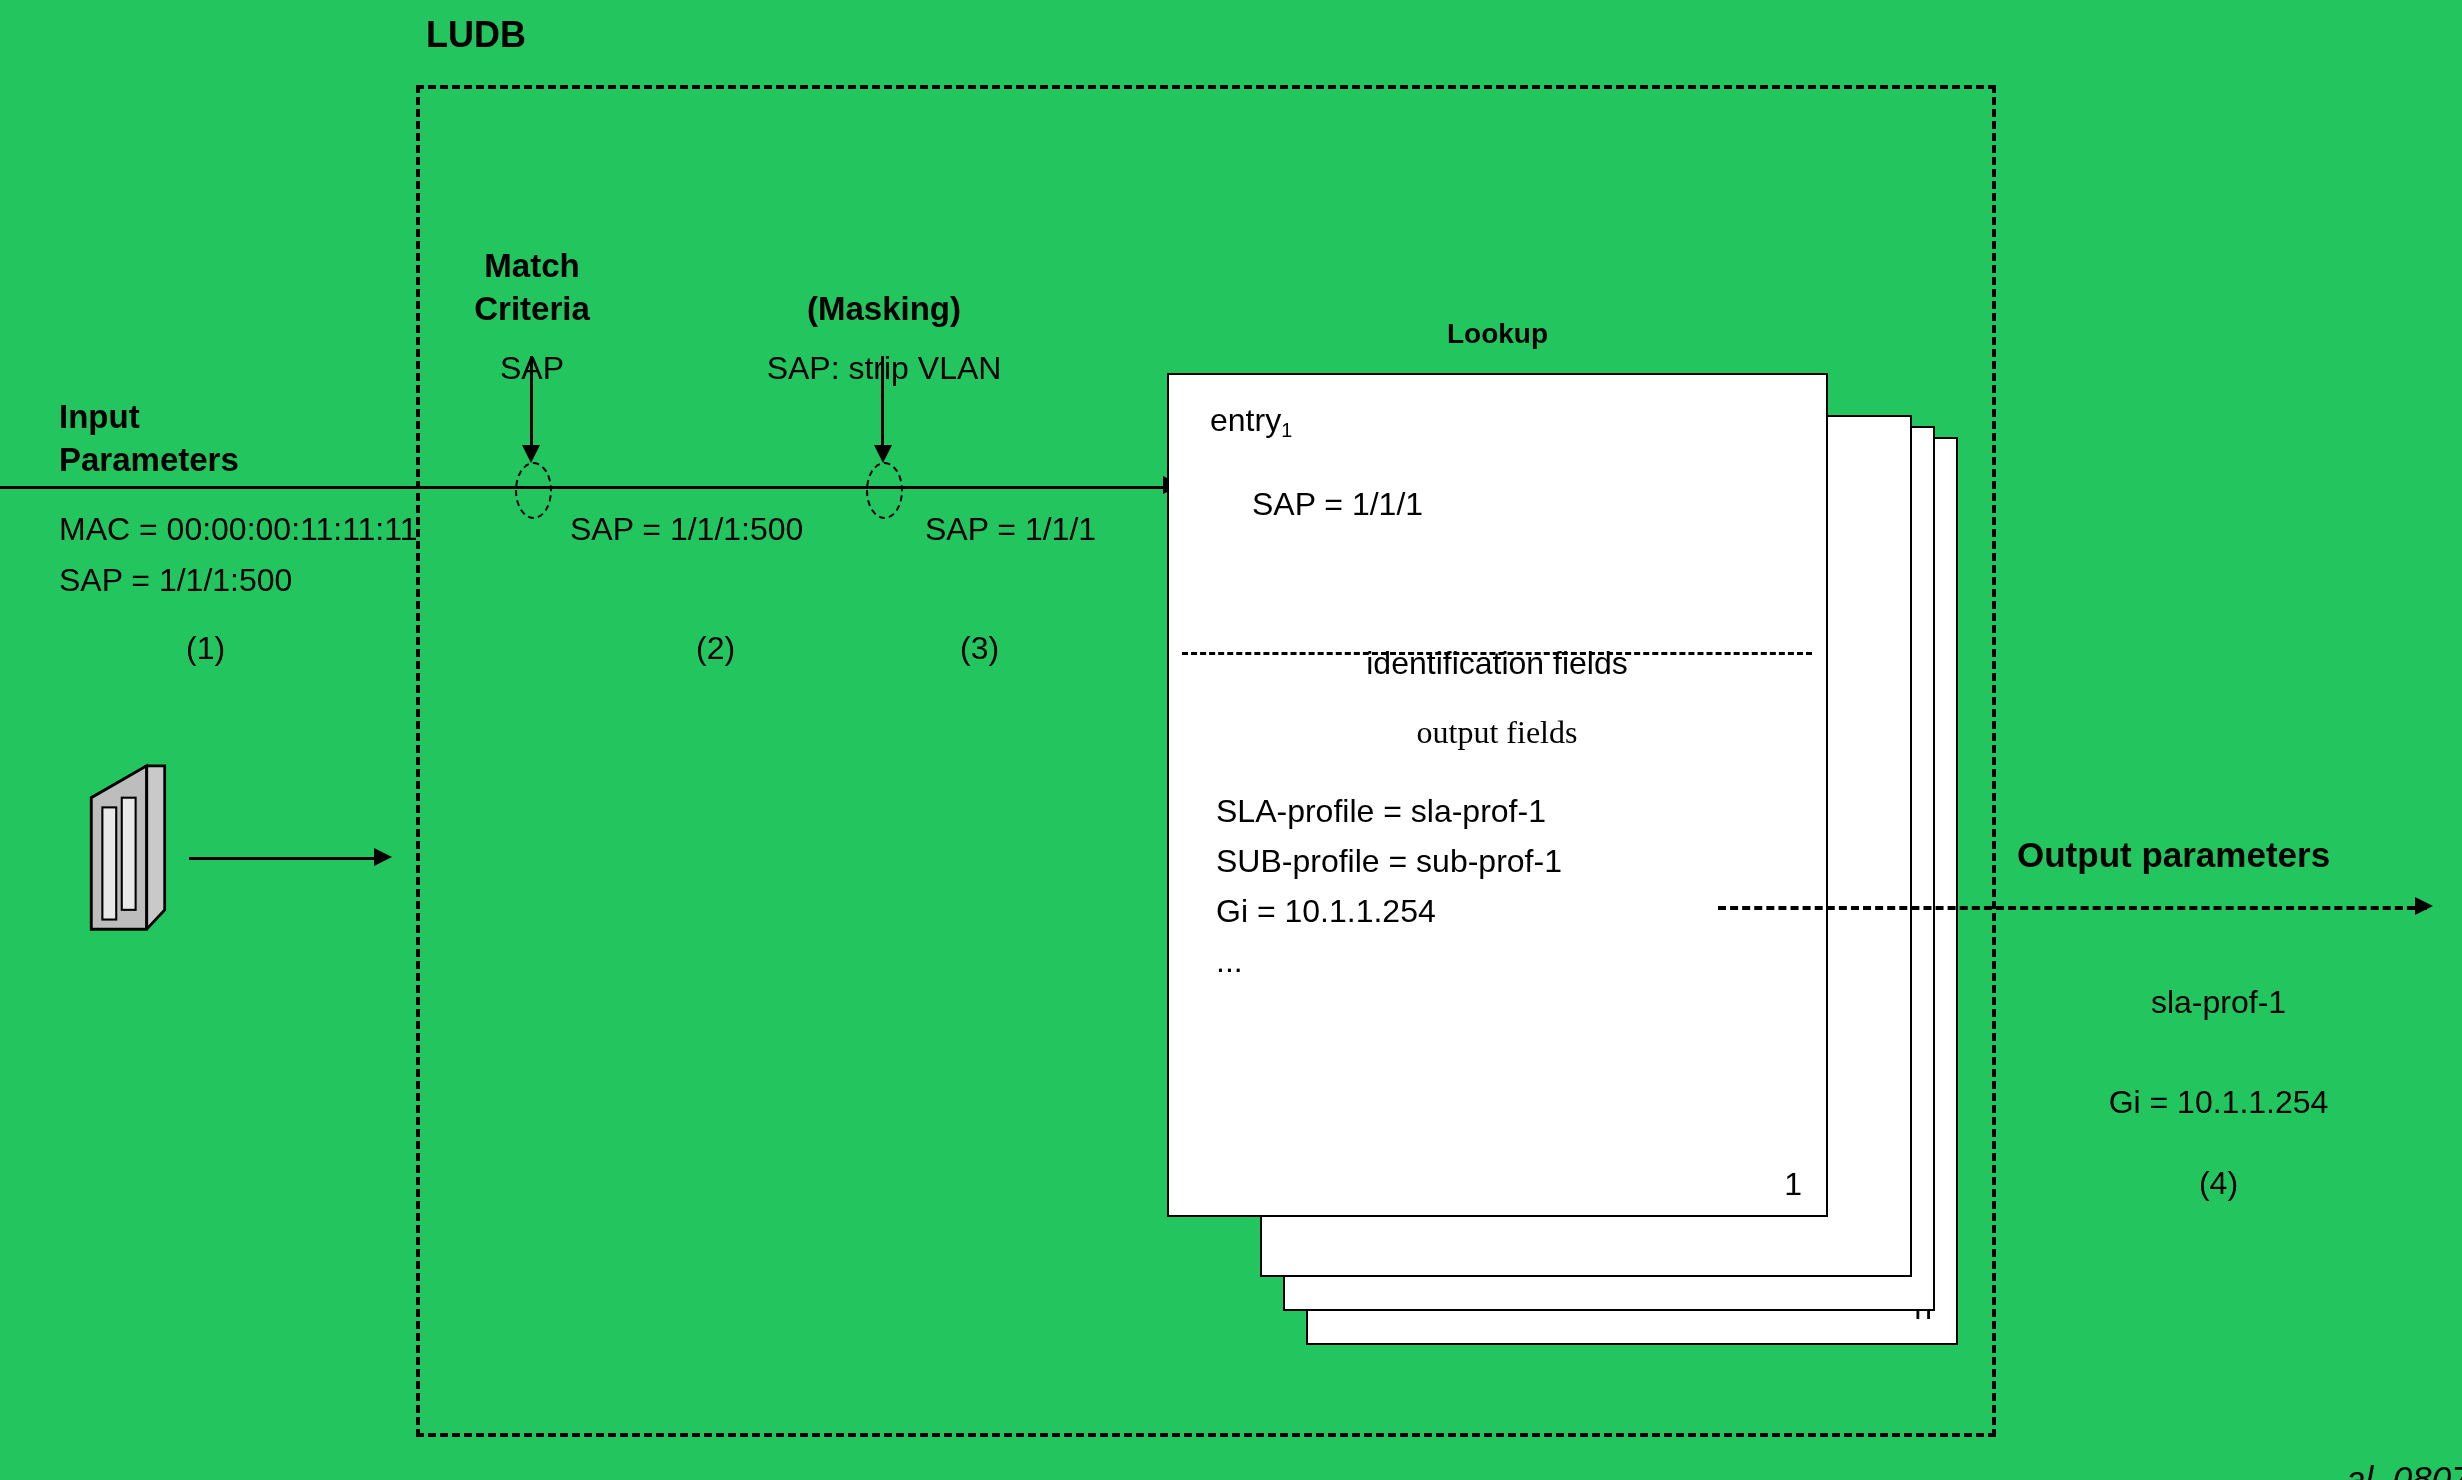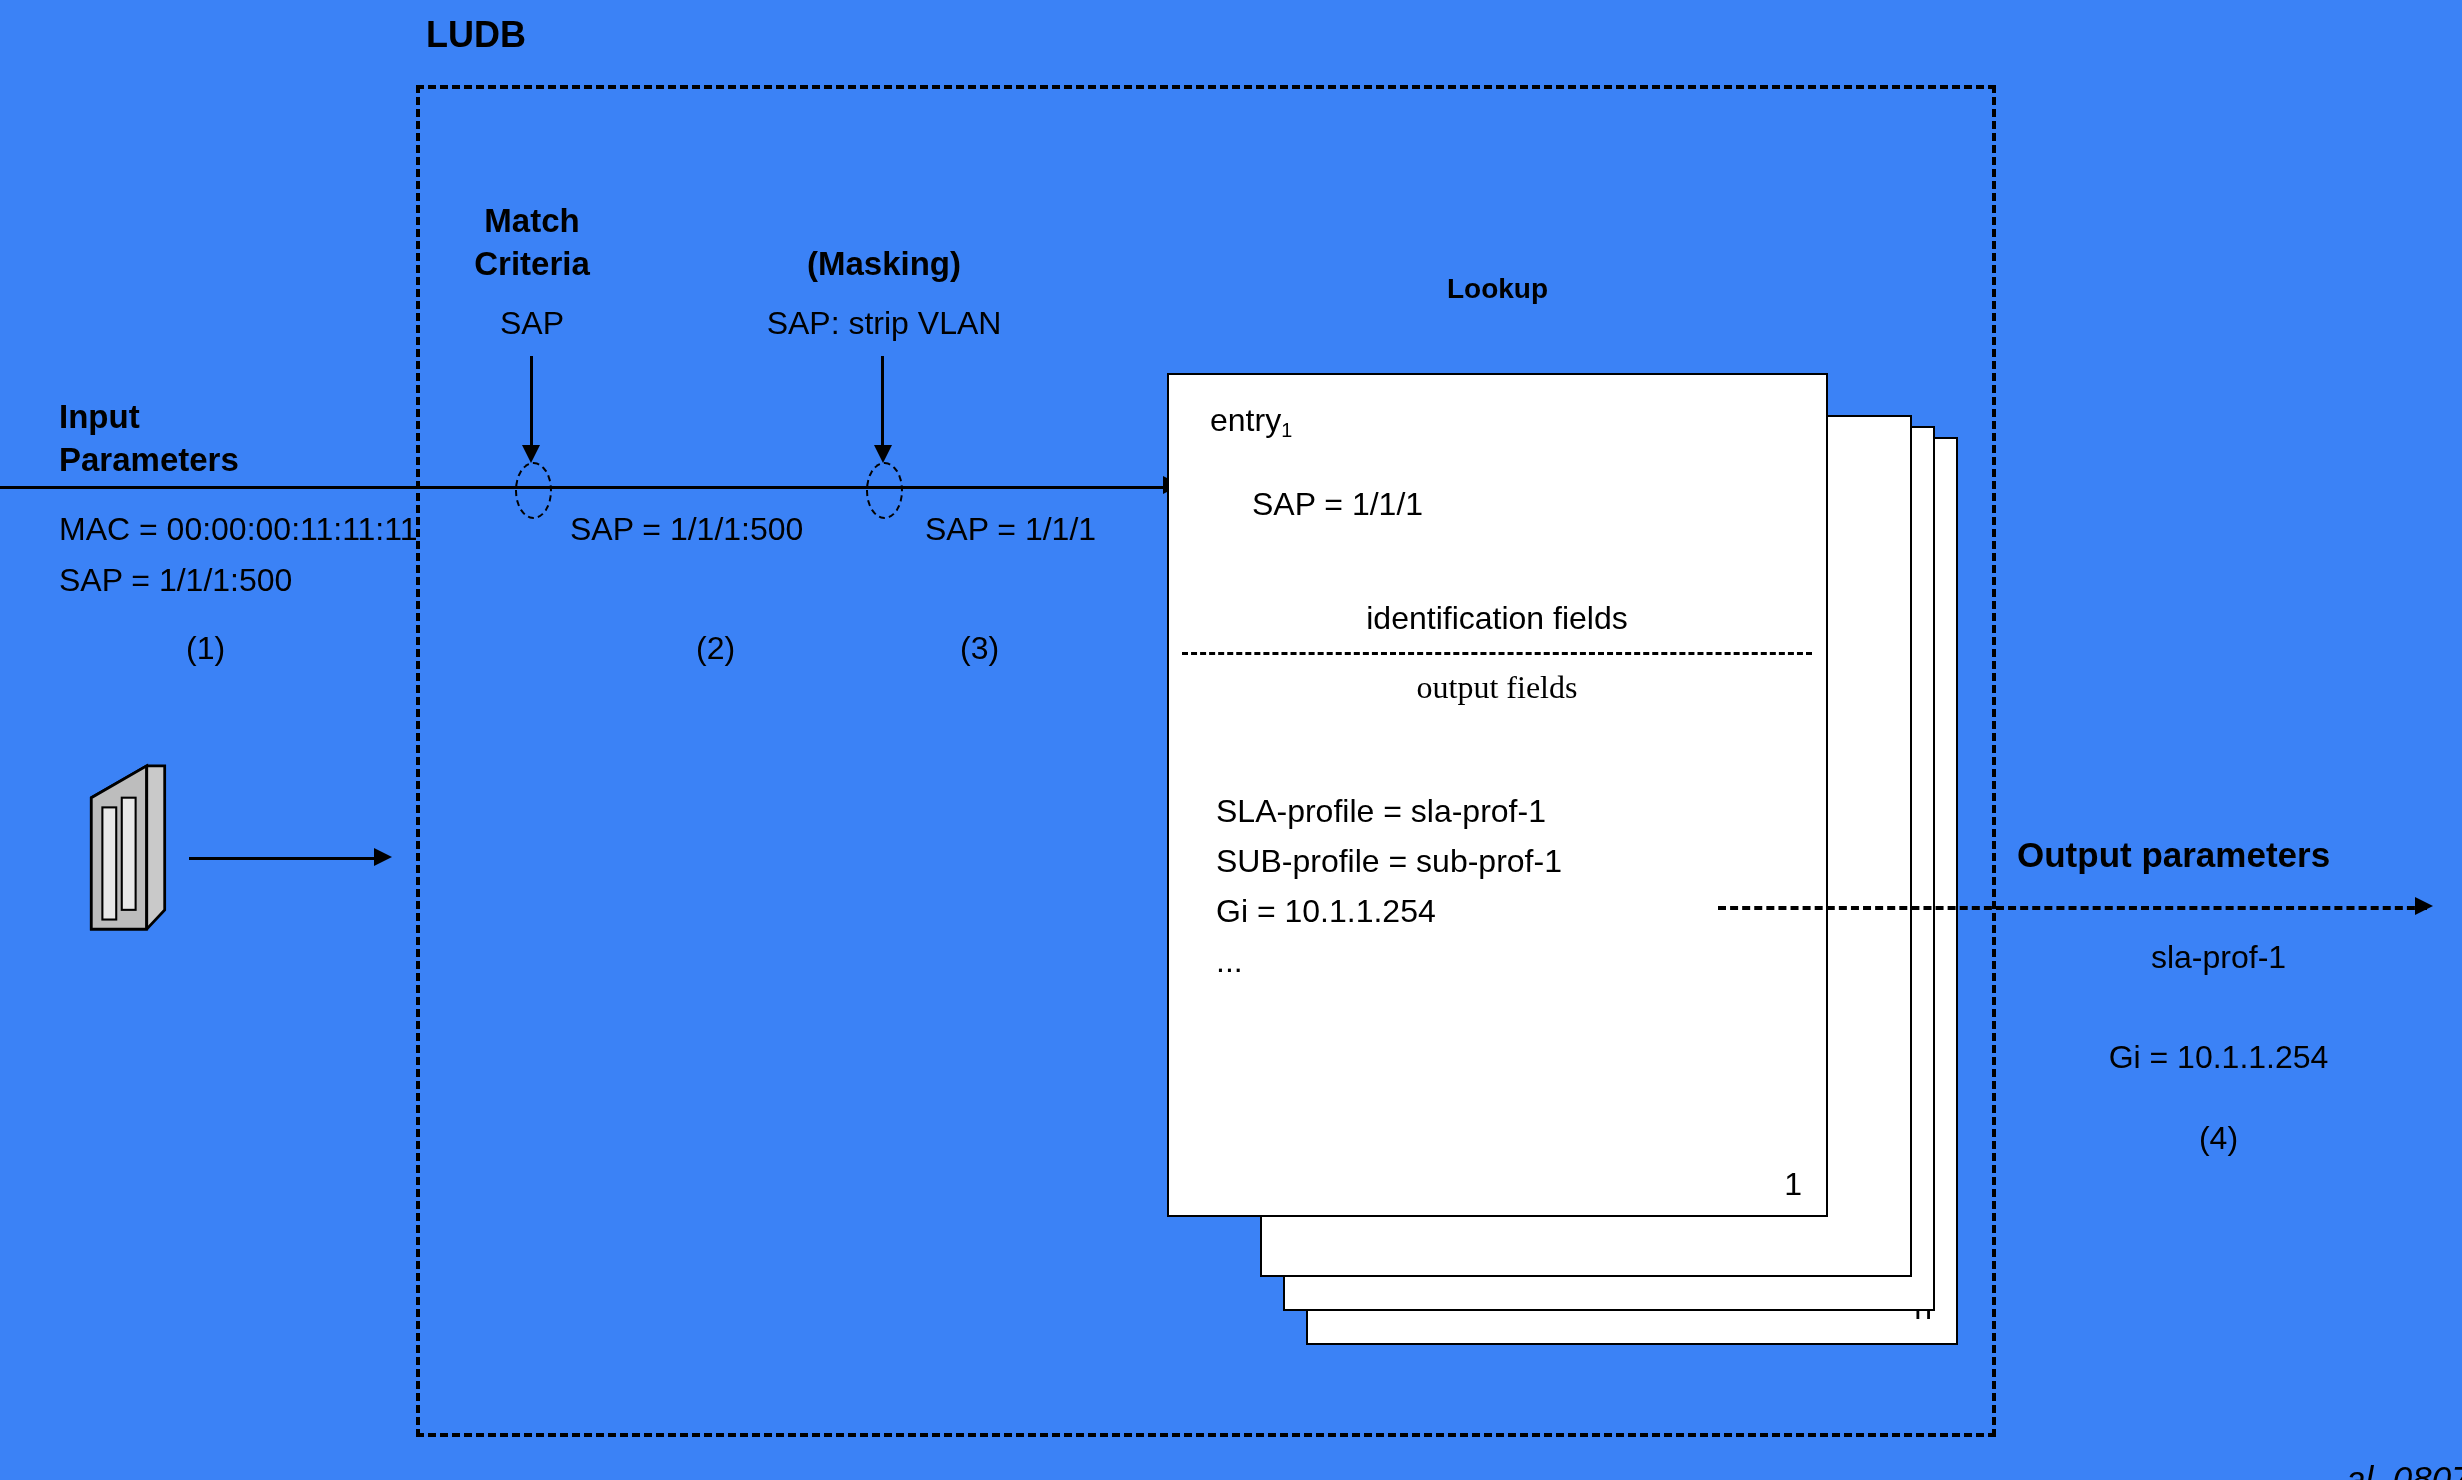--- a/index.html
+++ b/index.html
@@ -8,31 +8,31 @@
     background: #ffffff;
   }
   body {
     font-family: "Liberation Sans", sans-serif;
     color: #000000;
   }
   #canvas {
     position: relative;
     width: 2462px;
     height: 1480px;
-    background: #3b82f6;
+    background: #22c55e;
     overflow: hidden;
   }
   .txt {
     position: absolute;
     white-space: pre;
     line-height: 1.15;
   }
   .bold { font-weight: bold; }
   .italic { font-style: italic; }
-  .center { text-align: center; }
+  .center { text-align: center; margin-top: 45px; }
 
   
   #ludb-box {
     position: absolute;
     left: 416px;
     top: 85px;
     width: 1580px;
     height: 1352px;
     border: 4.9px dashed #000000;
     box-sizing: border-box;

